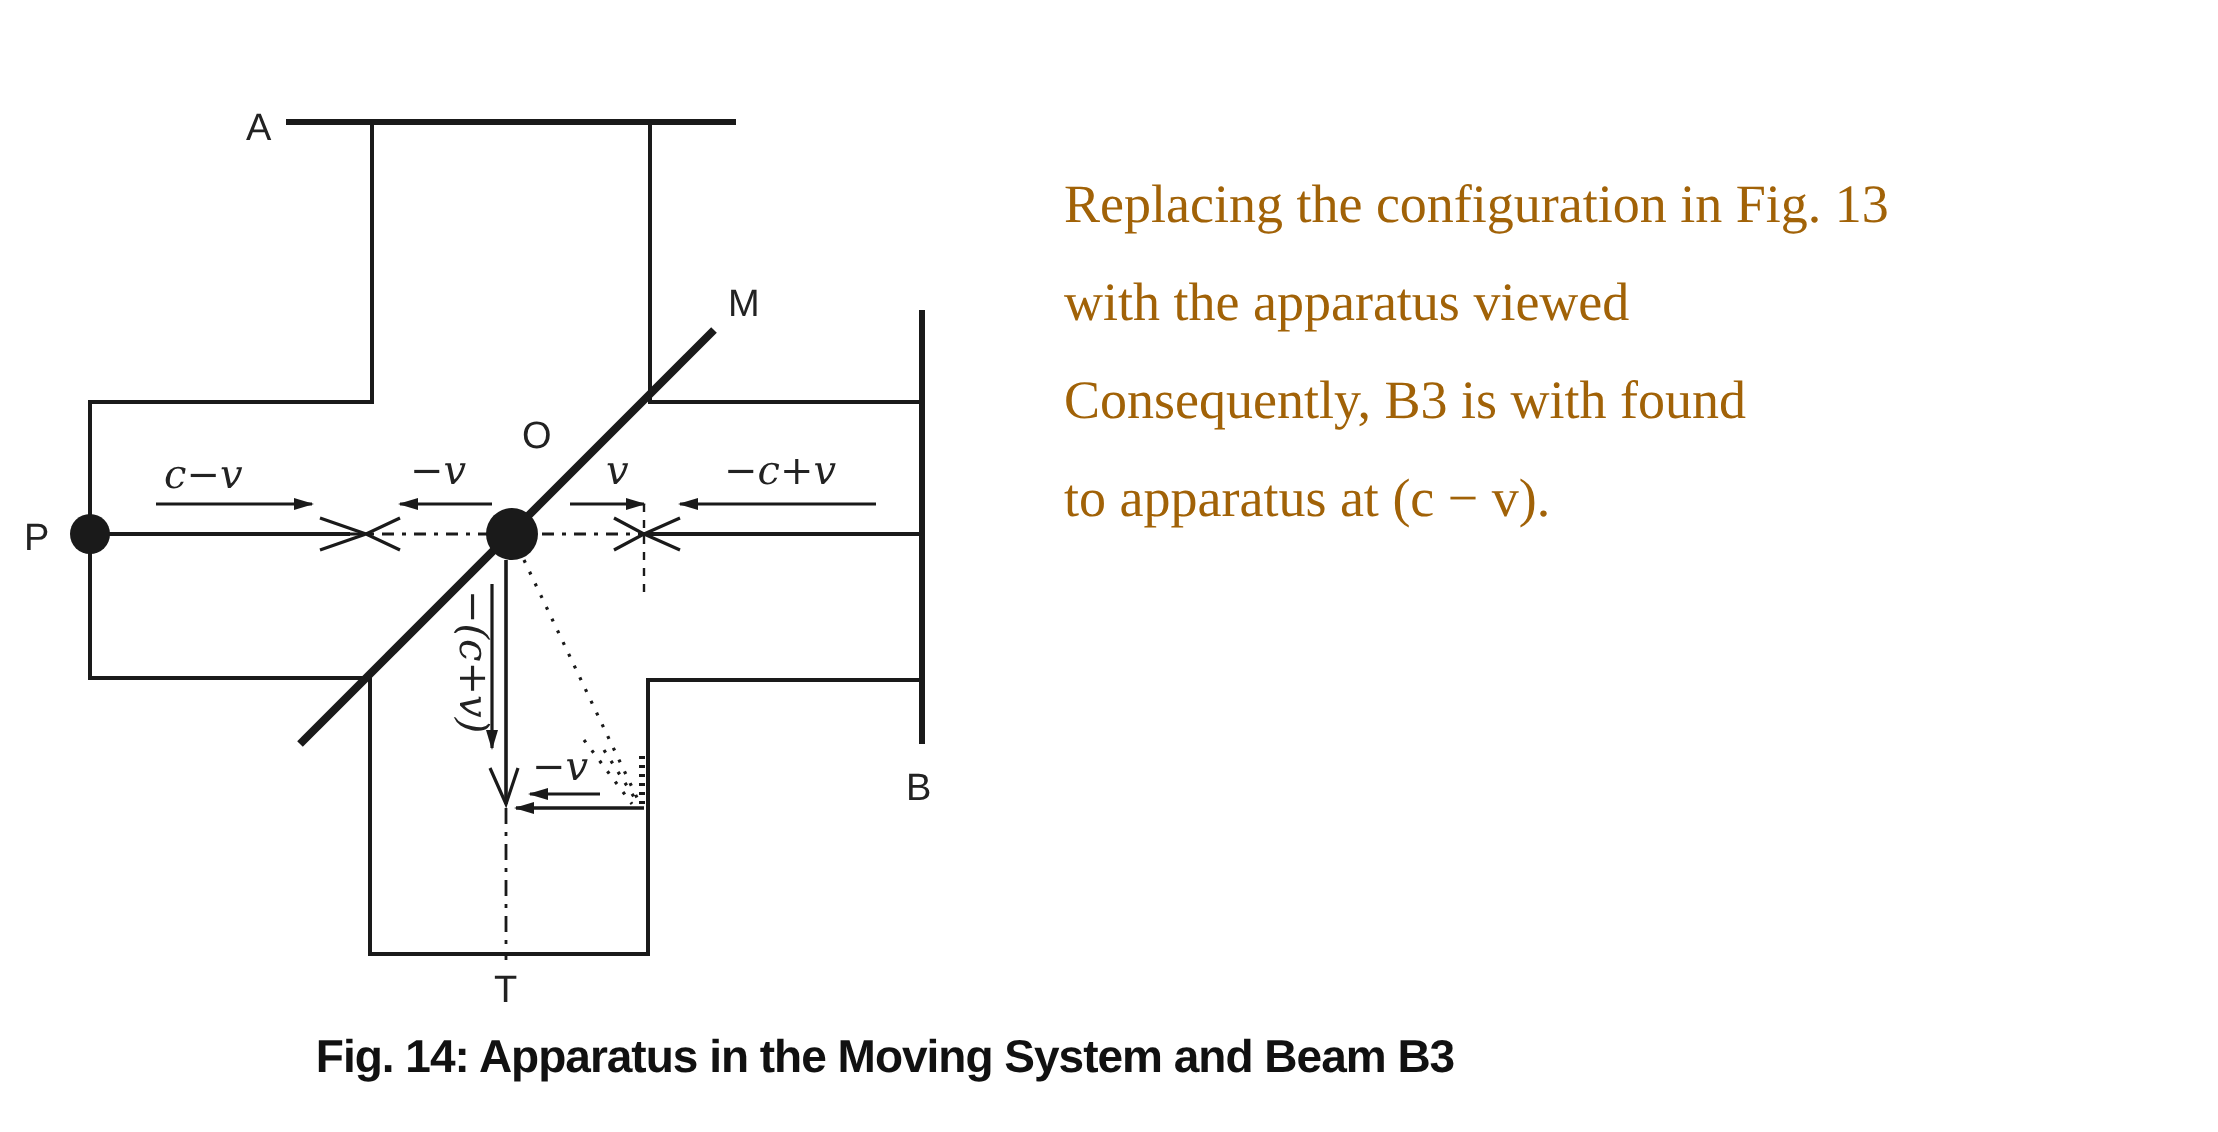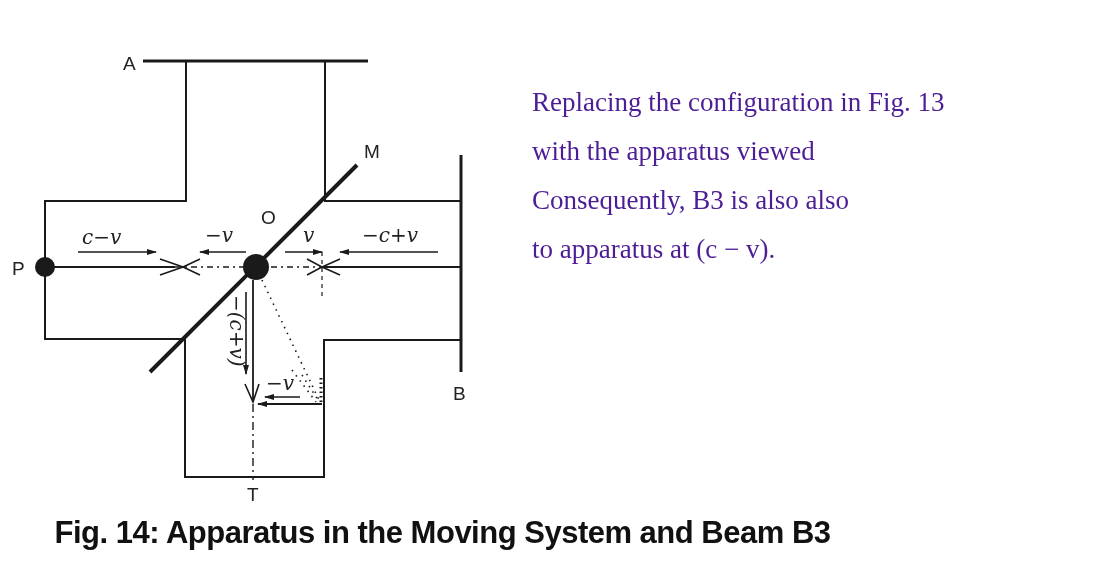--- a/index.html
+++ b/index.html
@@ -3,27 +3,27 @@
 <meta charset="utf-8">
 <style>
   html, body { margin: 0; padding: 0; background: #ffffff; }
   body { width: 1109px; height: 566px; position: relative; overflow: hidden; }
   #diagram { position: absolute; left: 0; top: 0; width: 520px; height: 510px; }
   .lbl { font-family: "Liberation Sans", sans-serif; font-size: 19px; fill: #222; }
   .math { font-family: "DejaVu Serif", serif; font-style: italic; font-size: 20px; fill: #222; }
   #desc {
     position: absolute; left: 532px; top: 78px; width: 570px;
     font-family: "Liberation Serif", "DejaVu Serif", serif;
-    font-size: 27px; line-height: 49px; color: #4c1d95;
+    font-size: 27px; line-height: 49px; color: #a16207;
   }
   #desc div { white-space: nowrap; }
   #caption {
     position: absolute; left: 0; width: 891px; top: 515px; text-align: center;
     font-family: "Liberation Sans", sans-serif; font-weight: bold;
-    font-size: 31px; color: #111; letter-spacing: -0.5px;
+    font-size: 23px; color: #111; letter-spacing: -0.5px;
   }
   #caption span { display: inline-block; transform: translateX(-3px); }
 </style>
 </head>
 <body>
 
 <svg id="diagram" viewBox="0 0 520 510" xmlns="http://www.w3.org/2000/svg">
   <defs>
     <marker id="arr" markerWidth="10" markerHeight="8" refX="9" refY="4" orient="auto" markerUnits="userSpaceOnUse">
       <path d="M0,1 L10,4 L0,7 Z" fill="#1a1a1a"></path>
@@ -78,17 +78,17 @@
   <text class="math" x="205" y="242">−v</text>
   <text class="math" x="303" y="242">v</text>
   <text class="math" x="362" y="242">−c+v</text>
   <text class="math" transform="translate(230,295) rotate(90)">−(c+v)</text>
   <text class="math" x="266" y="390">−v</text>
 </svg>
 
 <div id="desc">
   <div>Replacing the configuration in Fig. 13</div>
   <div>with the apparatus viewed</div>
-  <div>Consequently, B3 is also also</div>
+  <div>Consequently, B3 is with found</div>
   <div>to apparatus at (c − v).</div>
 </div>
 
 <div id="caption"><span>Fig. 14: Apparatus in the Moving System and Beam B3</span></div>
 
 </body></html>

